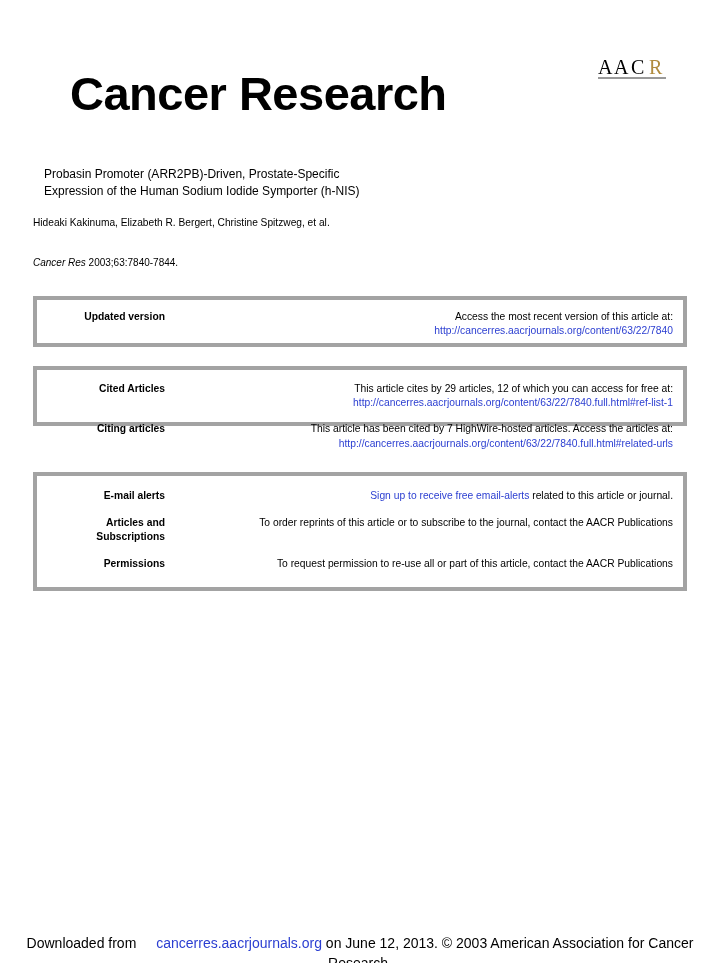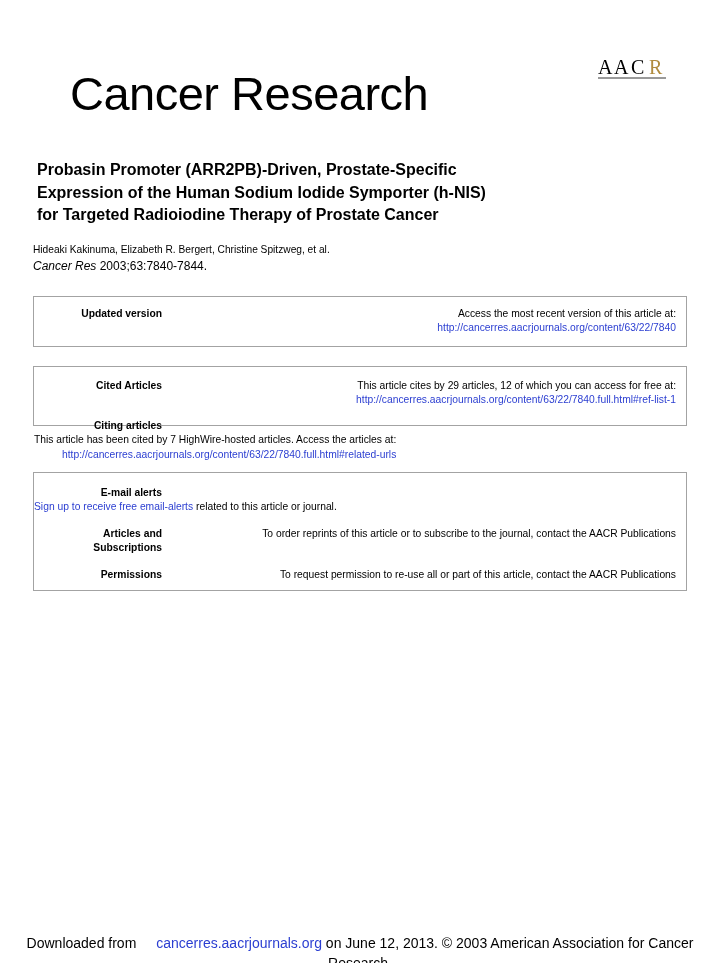--- a/index.html
+++ b/index.html
@@ -37,61 +37,61 @@
     width: 86px;
     height: 34px;
     text-align: center;
   }
   .aacr-logo svg { display: block; }
   .journal-title {
     position: absolute;
     left: 70px;
     top: 30px;
     font-size: 47px;
-    font-weight: normal;
+    font-weight: bold;
     letter-spacing: -0.5px;
     line-height: 1;
     color: #000;
     white-space: nowrap;
   }
 
   
   .article-block {
     position: absolute;
     left: 33px;
     top: 155px;
     width: 660px;
   }
   .article-title {
-    font-size: 16px;
-    font-weight: bold;
+    font-size: 12px;
+    font-weight: normal;
     line-height: 1.42;
     color: #000;
-    margin: 4px;
+    margin: 11px;
   }
   .authors {
     margin-top: 16px;
     font-size: 10.2px;
     line-height: 1.3;
     color: #000;
   }
   .citation {
-    margin-top: 3px;
-    font-size: 12px;
+    margin-top: 28px;
+    font-size: 10px;
     font-style: italic;
     color: #000;
   }
   .citation .cit-rest { font-style: normal; }
 
   
   .box {
     position: absolute;
     left: 33px;
     width: 654px;
-    border: 1px solid #a3a3a3;
+    border: 4px solid #a3a3a3;
     box-sizing: border-box;
     background: #fff;
   }
   .box-1 { top: 296px; height: 51px; }
   .box-2 { top: 366px; height: 60px; }
   .box-3 { top: 472px; height: 119px; }
 
   .row {
     display: flex;
     align-items: flex-start;
@@ -110,22 +110,22 @@
   .row-body {
     flex: 1;
     font-size: 10.3px;
     line-height: 1.38;
     color: #000;
     padding-right: 10px;
     text-align: right;
   }
   .r1 { padding-top: 10px; }
   .r2 { padding-top: 12px; }
-  .r3 { padding-top: 12px; flex-direction: column; }
-  .r5 { padding-top: 13px; flex-direction: column; }
+  .r3 { padding-top: 12px; }
+  .r5 { padding-top: 13px; }
   .r6 { padding-top: 13px; }
   .r7 { padding-top: 13px; }
 
   a.link, .link {
     color: #2b3ed1;
     text-decoration: none;
     word-break: break-all;
     padding-left: 16px;
   }
   .link-u {
@@ -163,21 +163,20 @@
         <path d="M2 26 L70 26" stroke="#000000" stroke-width="0.8" fill="none"></path>
       </svg>
     </div>
     <div class="journal-title">Cancer Research</div>
   </div>
 
   <div class="article-block">
     <div class="article-title">
       <div>Probasin Promoter (ARR2PB)-Driven, Prostate-Specific</div>
       <div>Expression of the Human Sodium Iodide Symporter (h-NIS)</div>
-      <div>for Targeted Radioiodine Therapy of Prostate Cancer</div>
     </div>
     <div class="authors">Hideaki Kakinuma, Elizabeth R. Bergert, Christine Spitzweg, et al.</div>
     <div class="citation"><span>Cancer Res</span><span class="cit-rest"> 2003;63:7840-7844.</span></div>
   </div>
 
   <div class="box box-1">
     <div class="row r1">
       <div class="row-label">Updated version</div>
       <div class="row-body">
         <div>Access the most recent version of this article at:</div>

